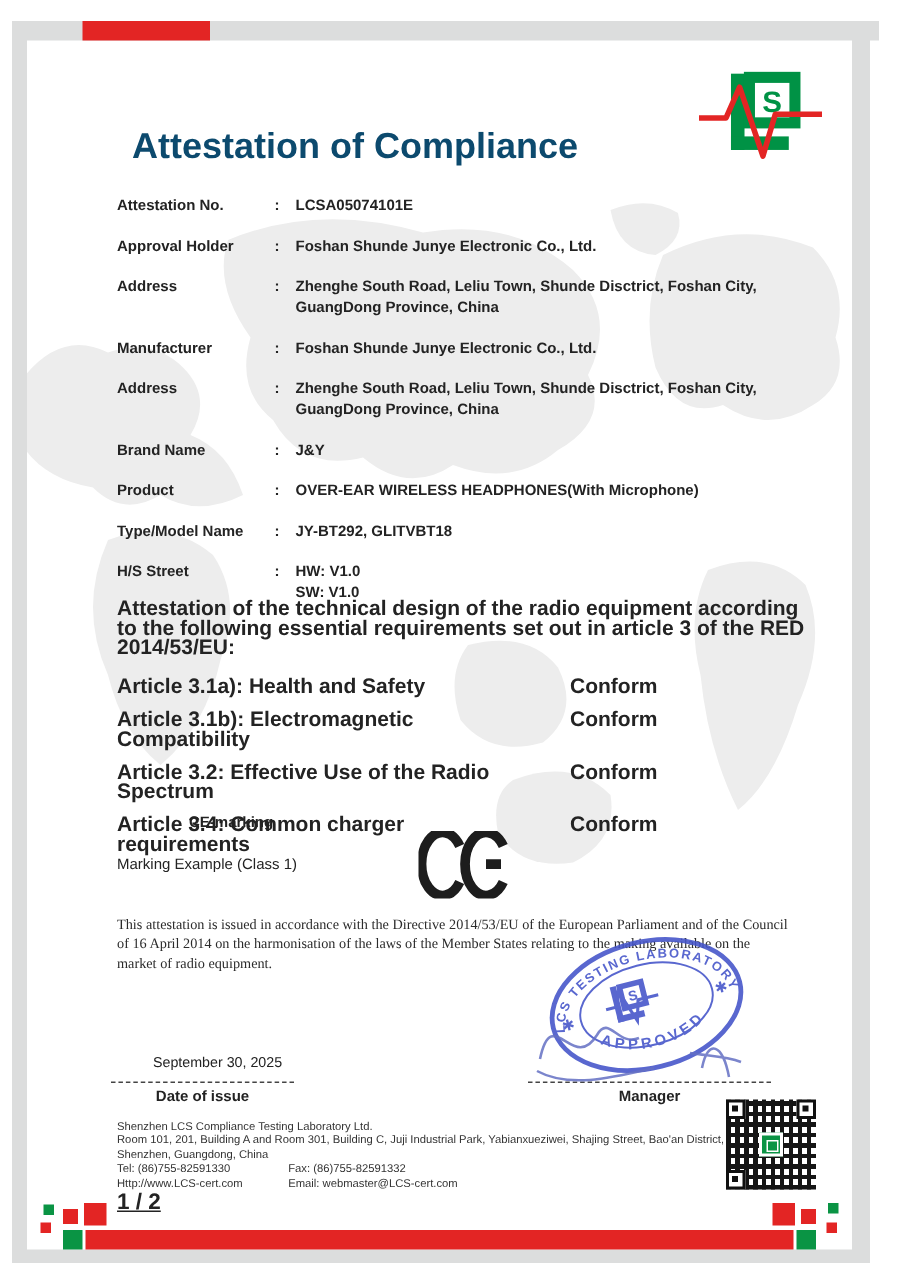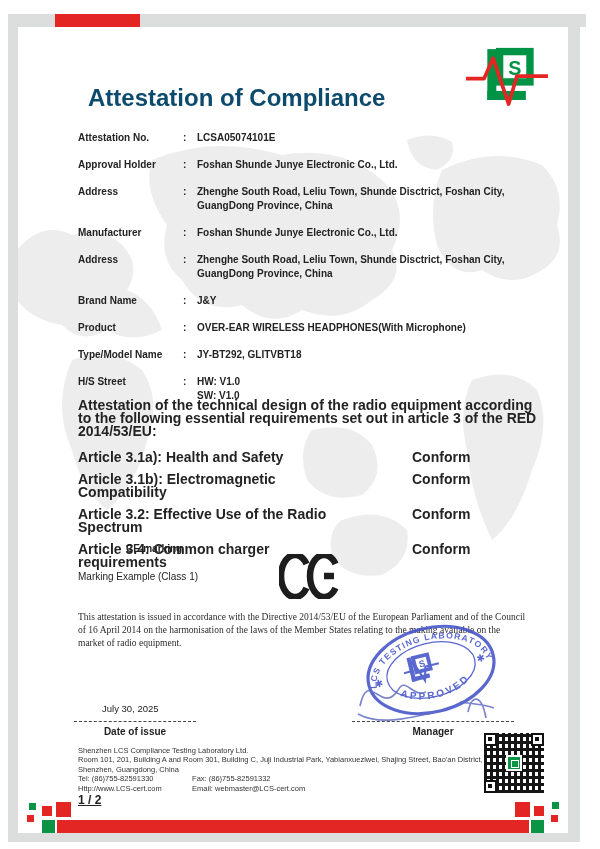--- a/index.html
+++ b/index.html
@@ -21,38 +21,38 @@
   .fields{position:absolute;left:78px;top:131px;width:462px;font-size:10px;font-weight:bold;line-height:14px;}
   .frow{display:flex;margin-bottom:13px;justify-content:center;}
   .flabel{width:105px;flex:0 0 105px;}
   .fsep{width:14px;flex:0 0 14px;}
   .fvalue{flex:1;white-space:pre-line;}
 
   .attest{position:absolute;left:78px;top:399px;width:470px;font-size:14px;font-weight:bold;line-height:13px;}
   .intro{margin-bottom:13px;width:462px;}
   .article{position:relative;margin-bottom:9px;}
   .article-name{display:block;width:295px;white-space:pre-line;}
-  .article-status{position:absolute;left:302px;top:0;margin-left:32px;}
+  .article-status{position:absolute;left:302px;top:0;}
 
   .ce-label{position:absolute;left:78px;top:543px;font-size:10px;font-weight:bold;padding-left:48px;}
   .marking-label{position:absolute;left:78px;top:571px;font-size:10px;}
   .ce-logo{position:absolute;left:279px;top:554px;}
 
   .statement{position:absolute;left:78px;top:611px;width:450px;font-size:9.5px;line-height:13.2px;color:#2b2b2b;font-family:Liberation Serif, serif;}
 
   .stamp{position:absolute;left:352px;top:618px;z-index:3;}
 
   .date-value{position:absolute;left:102px;top:703px;font-size:9.5px;}
   .dash{position:absolute;border-top:1px dashed #444;height:0;}
   .sign-label{position:absolute;font-size:10px;font-weight:bold;text-align:center;}
 
   .footer{position:absolute;left:78px;top:746px;width:472px;font-size:7.5px;line-height:9.4px;color:#333;}
   .fline{display:block;}
   .fcol{display:inline-block;width:112px;}
-  .pagenum{position:absolute;left:78px;top:793px;font-size:12px;font-weight:bold;text-decoration:underline;}
+  .pagenum{position:absolute;left:78px;top:793px;font-size:15px;font-weight:bold;text-decoration:underline;}
 
   
   .qr{position:absolute;left:482px;top:731px;width:64px;height:64px;background:#fff;z-index:4;padding:2px;box-sizing:border-box;}
   .qr-inner{position:relative;width:100%;height:100%;
     background:
       repeating-linear-gradient(90deg,#151515 0 3px,transparent 3px 6px),
       repeating-linear-gradient(0deg,#151515 0 3px,#fff 3px 7px);}
   .finder{position:absolute;width:13px;height:13px;border:2.5px solid #111;background:#fff;box-sizing:border-box;}
   .finder::after{content:"";position:absolute;left:2px;top:2px;width:4px;height:4px;background:#111;}
   .f-tl{left:0;top:0;} .f-tr{right:0;top:0;} .f-bl{left:0;bottom:0;}
@@ -210,21 +210,21 @@
           <polyline points="-14,37 2,37 12,14 30,66 39,34 72,34" stroke="#4353c9" stroke-width="5"></polyline>
         </g>
       </g>
       <g fill="none" stroke="#6470c4" stroke-width="1.7" opacity="0.85">
         <path d="M8,88 C 16,50 30,98 46,72 C 54,58 60,80 74,74"></path>
         <path d="M6,96 C 28,108 58,100 84,94"></path>
         <path d="M116,94 C 120,74 130,78 134,100 M 108,84 C 120,86 132,86 142,90"></path>
       </g>
     </svg>
 
-    <div class="date-value">July 30, 2025</div>
+    <div class="date-value">September 30, 2025</div>
     <div class="dash" style="left:74px;top:721px;width:122px;"></div>
     <div class="sign-label" style="left:74px;top:726px;width:122px;">Date of issue</div>
     <div class="dash" style="left:352px;top:721px;width:162px;"></div>
     <div class="sign-label" style="left:352px;top:726px;width:162px;">Manager</div>
 
     <div class="footer">
       <span class="fline">Shenzhen LCS Compliance Testing Laboratory Ltd.</span>
       <span class="fline">Room 101, 201, Building A and Room 301, Building C, Juji Industrial Park, Yabianxueziwei, Shajing Street, Bao'an District,</span>
       <span class="fline">Shenzhen, Guangdong, China</span>
       <span class="fline">

